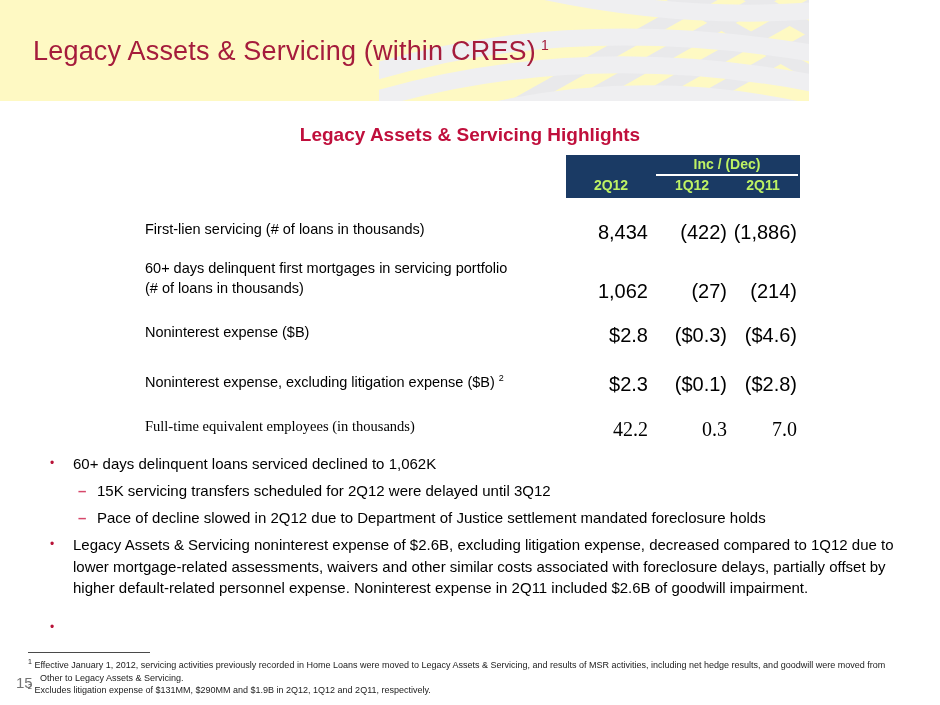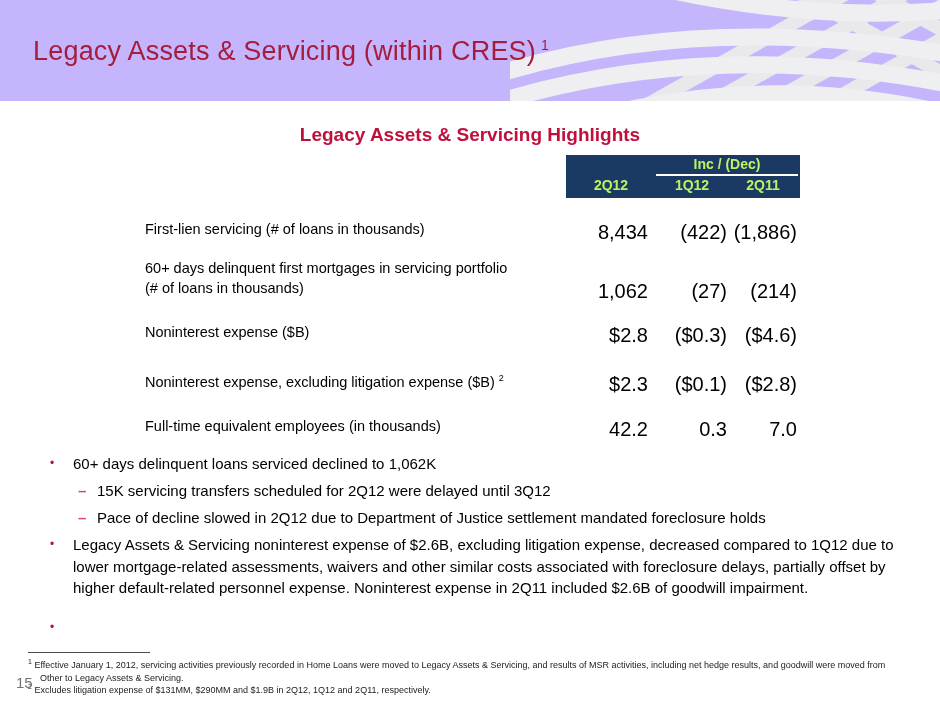--- a/index.html
+++ b/index.html
@@ -2,37 +2,37 @@
 <html><head>
 <meta charset="utf-8">
 <style>
   html,body{margin:0;padding:0;background:#ffffff;}
   .slide{
     position:relative;width:940px;height:705px;background:#ffffff;
     font-family:"Liberation Sans","DejaVu Sans",sans-serif;color:#000;
     overflow:hidden;
   }
   
-  .header-band{position:absolute;left:0;top:0;width:940px;height:101px;background:#c4b5fd;overflow:hidden;}
+  .header-band{position:absolute;left:0;top:0;width:792px;height:101px;background:#fef9c3;overflow:hidden;padding-left:17px;}
   .flag{position:absolute;right:0;top:0;}
   .slide-title{position:absolute;left:33px;top:36px;margin:0;font-size:27px;font-weight:400;color:#a51c3c;letter-spacing:.2px;white-space:nowrap;}
   .slide-title sup{font-size:14px;margin-left:5px;}
   
   .tbl-heading{position:absolute;left:0;top:124px;width:100%;margin:0;text-align:center;font-size:19px;font-weight:700;color:#c00f3c;}
   
   .tbl-header{position:absolute;left:566px;top:155px;width:234px;height:43px;background:#1a3a64;color:#bef264;font-size:14px;font-weight:700;}
   .group-label{position:absolute;left:90px;top:1px;width:142px;height:18px;text-align:center;border-bottom:2px solid #fff;}
   .hcol{position:absolute;top:22px;text-align:center;}
   .hc1{left:0;width:90px;}.hc2{left:90px;width:72px;}.hc3{left:162px;width:70px;}
   
   .tlabel{position:absolute;left:145px;font-size:14.5px;white-space:nowrap;}
   .tlabel sup{font-size:9px;margin-left:4px;}
   .tv{position:absolute;font-size:20px;text-align:right;white-space:nowrap;}
   .c1{left:560px;width:88px;}.c2{left:640px;width:87px;}.c3{left:710px;width:87px;}
-  .y1{top:221px;}.y2a{top:260px;}.y2b{top:280px;}.y3{top:324px;}.y4{top:373px;}.y5{top:418px;}
+  .y1{top:221px;}.y2a{top:260px;}.y2b{top:280px;}.y3{top:324px;}.y4{top:373px;}.y5{top:418px;font-family:Liberation Serif, serif;}
   
   .bullet{position:absolute;display:flex;font-size:15px;line-height:21.5px;}
   .bullet .marker{flex:none;}
   .lv1{left:50px;width:862px;}
   .lv1 .marker{width:23px;color:#b81237;font-size:12px;line-height:21.5px;}
   .lv2{left:78px;width:834px;}
   .lv2 .marker{width:19px;color:#d6486a;font-weight:700;}
   .p1{top:453px;}.p2{top:480px;}.p3{top:507px;}.p4{top:534px;}.p5{top:617px;}
   
   .fn-divider{position:absolute;left:28px;top:652px;width:122px;height:1px;background:#4a4a4a;}

